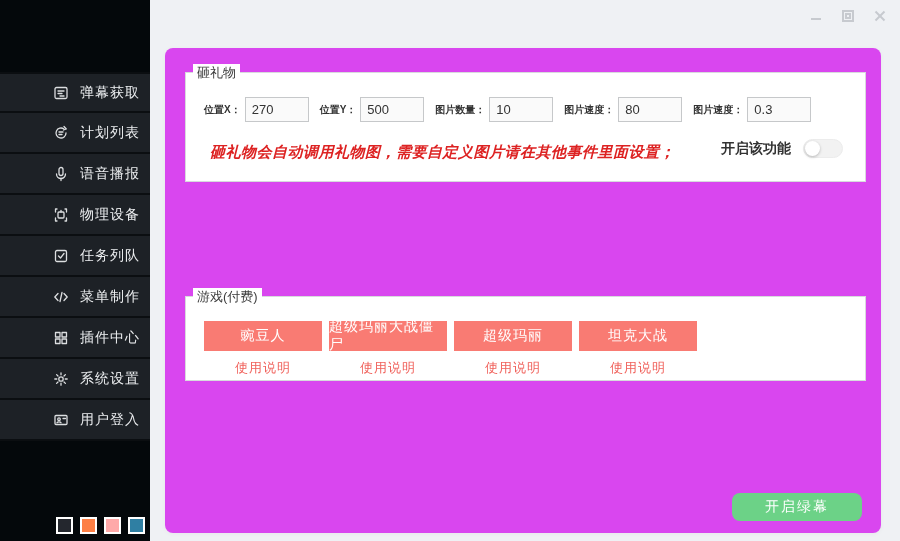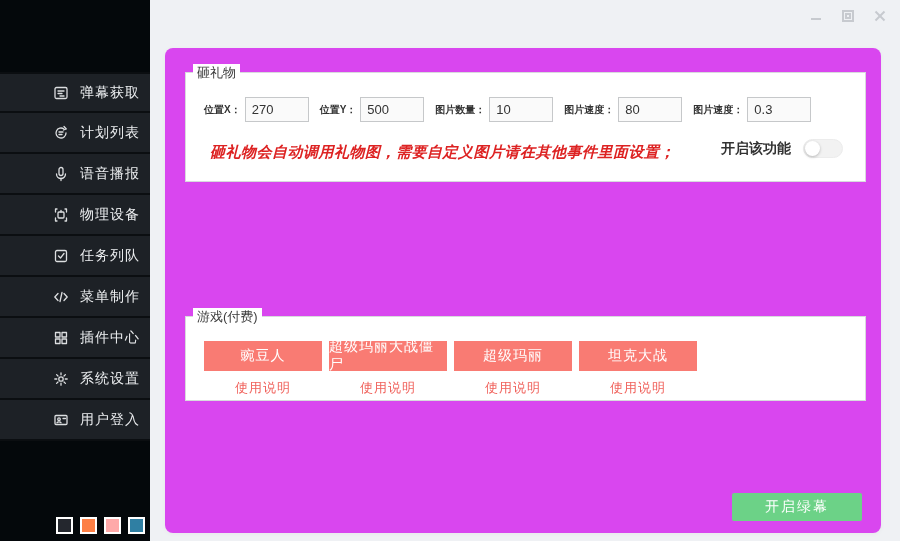--- a/index.html
+++ b/index.html
@@ -38,21 +38,21 @@
   .groupbox {
     position:absolute; left:20px; width:681px;
     border:1px solid #d8dadd; background:#fff;
   }
   .legend {
     position:absolute; top:-9px; left:7px; background:#ffffff;
     padding:0 4px; font-size:13px; color:#3c3c3c;
   }
   .gb-gift { top:24px; height:110px; }
   .gb-other { top:157px; height:80px; }
-  .gb-games { top:268px; height:85px;padding-left:28px; }
+  .gb-games { top:248px; height:85px;padding-left:28px; }
   .field-row {
     position:absolute; top:24px; left:18px; right:10px;
     display:flex; align-items:center;
   }
   .field { display:flex; align-items:center; margin-right:11px; }
   .field:last-child { margin-right:0; }
   .field label { font-size:10px; color:#333; white-space:nowrap; font-weight:700;text-align:right; }
   .field input {
     width:64px; height:25px; border:1px solid #c6c8ca; background:#fafafa;
     font-size:13px; color:#333; padding-left:6px; margin-left:4px;
@@ -80,21 +80,21 @@
   }
   .game-col { width:118px; display:flex; flex-direction:column; align-items:center; margin-right:7px; }
   .red-btn {
     width:118px; height:30px; background:#f97b73; color:#fff; font-size:14px;
     display:flex; align-items:center; justify-content:center; cursor:pointer;
     letter-spacing:1px;
   }
   .help-link { margin-top:8px; font-size:13px; color:#f0605a; cursor:pointer; letter-spacing:1px; }
   .green-btn {
     position:absolute; right:19px; top:445px; width:130px; height:28px;
-    background:#6cd287; color:#ffffff; font-size:14px; border-radius:2px;
+    background:#6cd287; color:#ffffff; font-size:14px; border-radius:8px;
     display:flex; align-items:center; justify-content:center; cursor:pointer;
     letter-spacing:2px;
   }
 </style>
 </head>
 <body>
 
 <div class="sidebar">
   <div class="side-menu">
 

